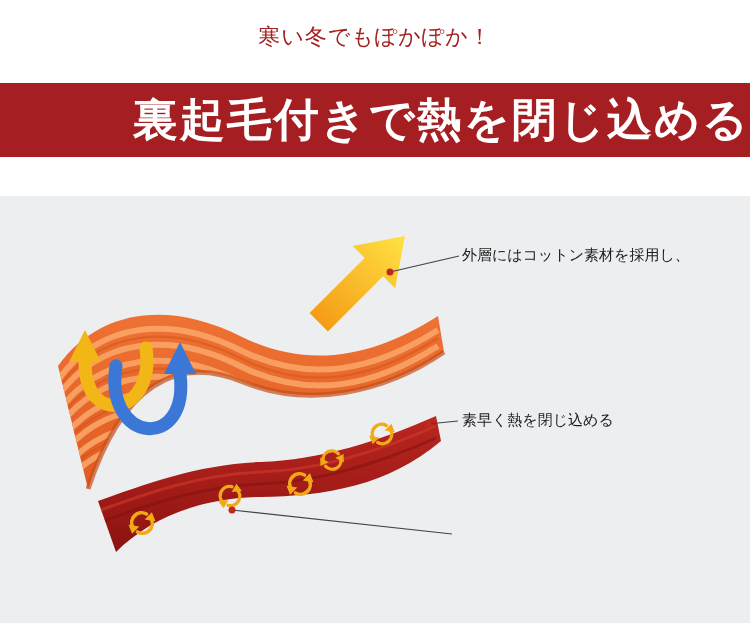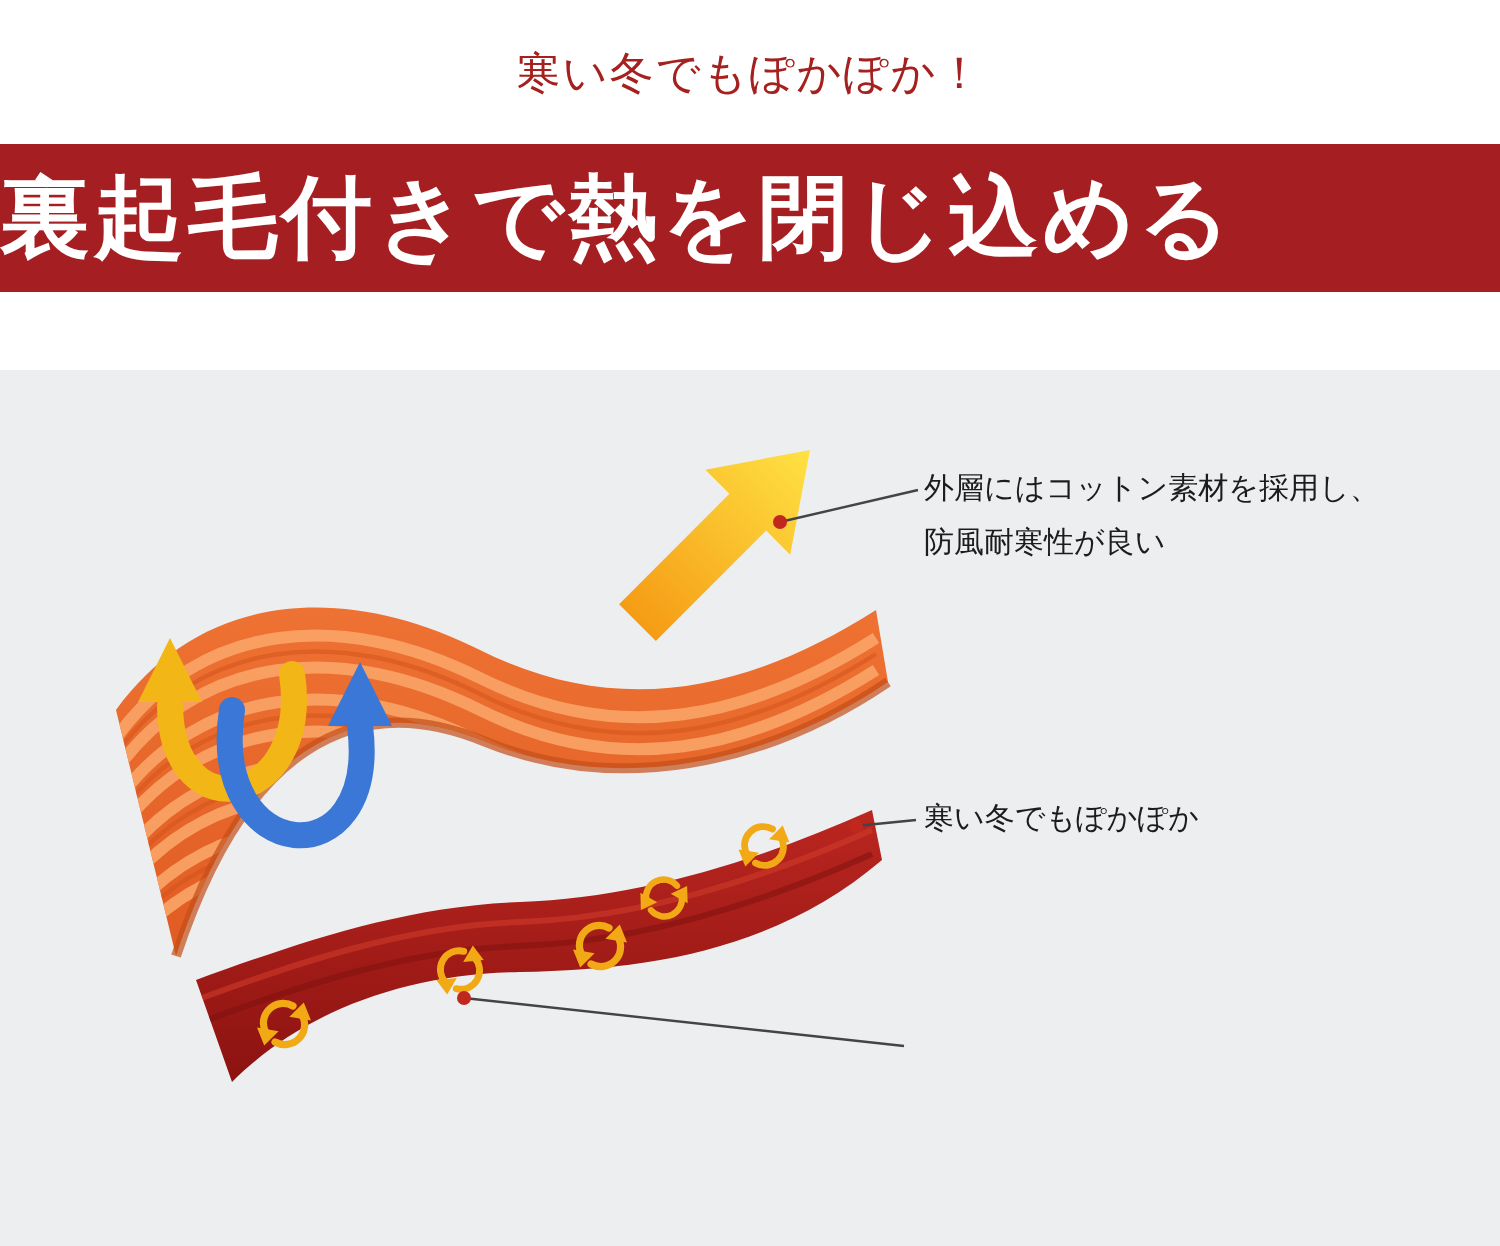--- a/index.html
+++ b/index.html
@@ -5,31 +5,31 @@
   html, body { margin: 0; padding: 0; background: #ffffff; }
   .canvas {
     position: relative;
     width: 750px;
     height: 623px;
     overflow: hidden;
     background: #ffffff;
     font-family: "DejaVu Sans", "Liberation Sans", sans-serif;
   }
   .tagline {
-    padding: 22px 0 20px 0;
+    padding: 22px 0 31px 0;
     text-align: center;
     color: #a5211f;
     font-size: 22px;
     letter-spacing: 1px;
     font-family: "DejaVu Serif", "Liberation Serif", serif;
   }
   .banner {
     height: 74px;
     background: #a51e22;
-    text-align: left;
+    text-align: right;
   }
   .banner h1 {
     margin: 0;
     line-height: 74px;
     color: #ffffff;
     font-size: 45px;
     font-weight: 800;
     letter-spacing: 2px;
     font-family: "DejaVu Sans", "Liberation Sans", sans-serif;
   }
@@ -151,22 +151,21 @@
       </g>
       <g fill="#c0281e">
         <circle cx="390" cy="76" r="3.5"></circle>
         <circle cx="428" cy="228" r="3.5"></circle>
         <circle cx="232" cy="314" r="3.5"></circle>
       </g>
     </svg>
 
     <div class="ann ann-outer">
       <div>外層にはコットン素材を採用し、</div>
-      <div>防風耐寒性が良い</div>
     </div>
 
     <div class="ann ann-trap">
-      <div>寒い冬でもぽかぽか</div>
+      <div>素早く熱を閉じ込める</div>
     </div>
 
 
   </div>
 </div>
 
 </body></html>

